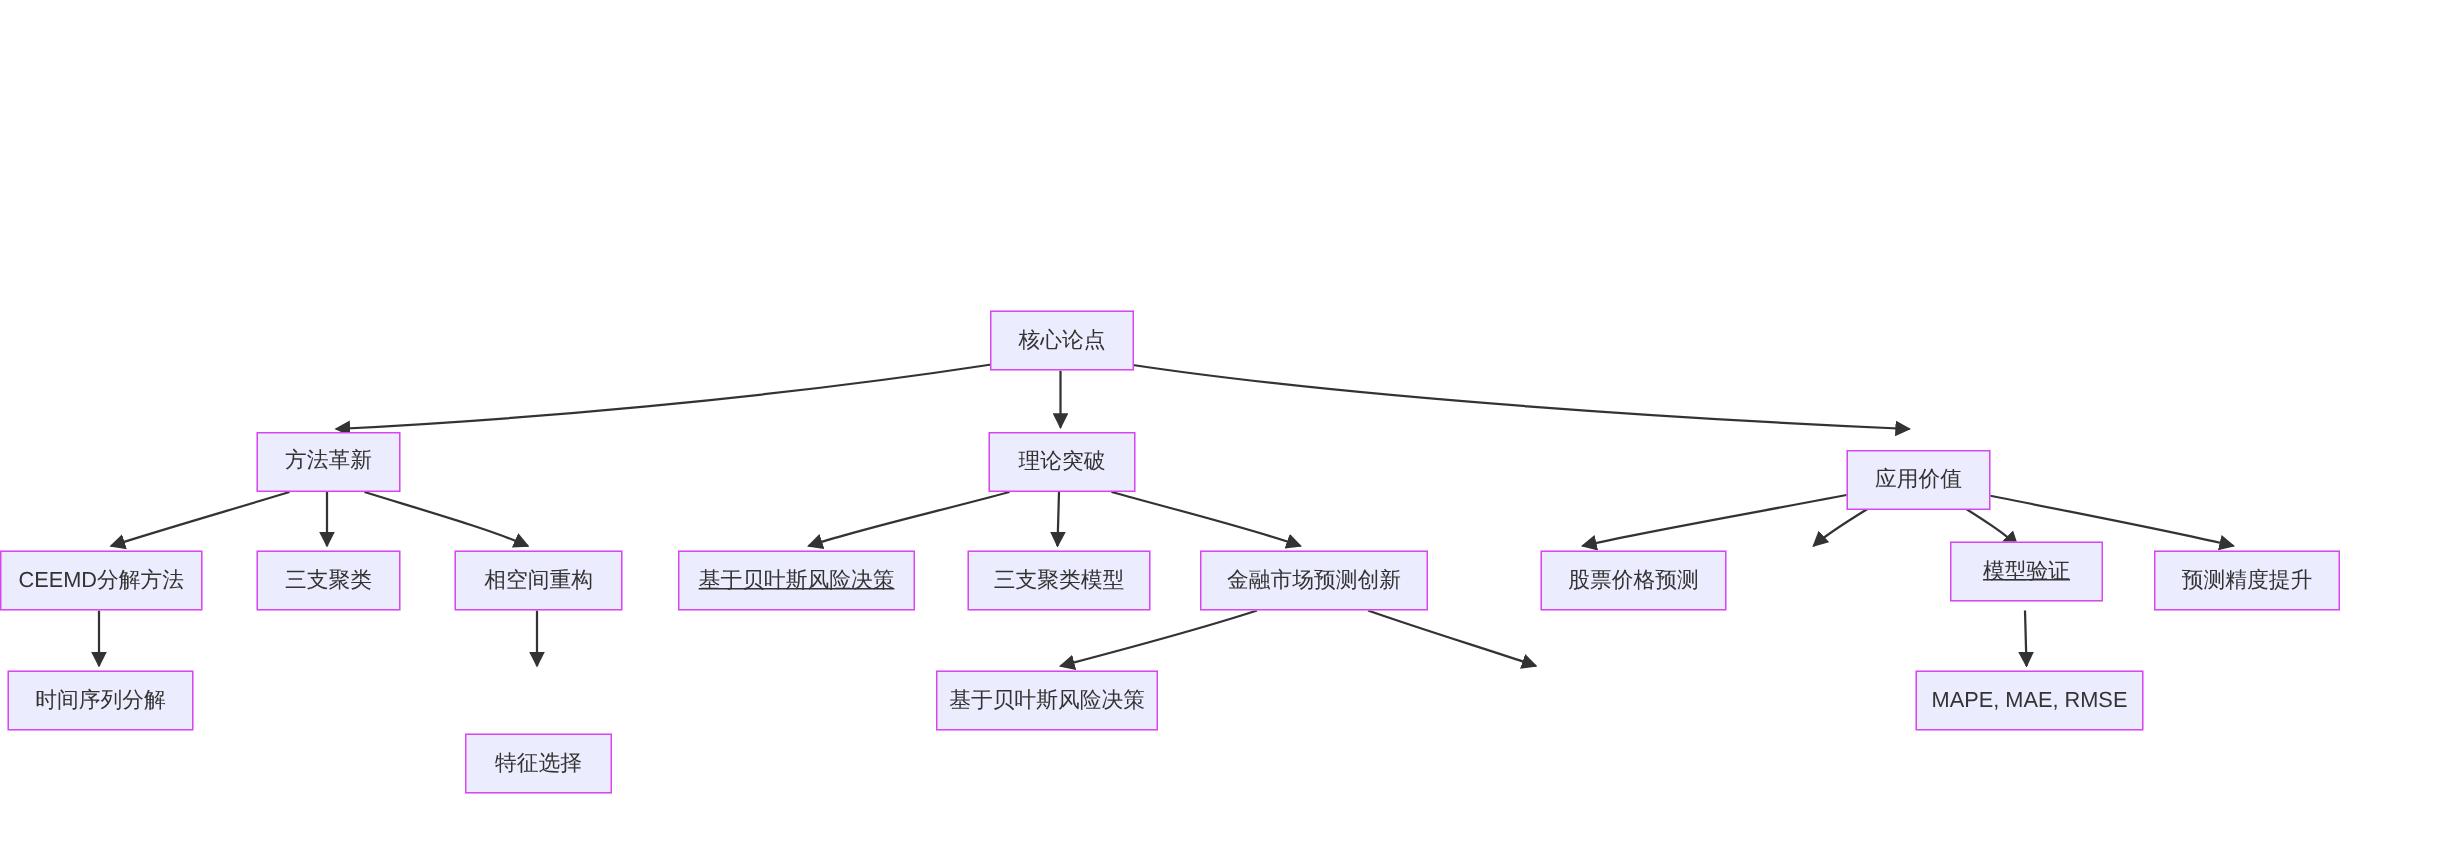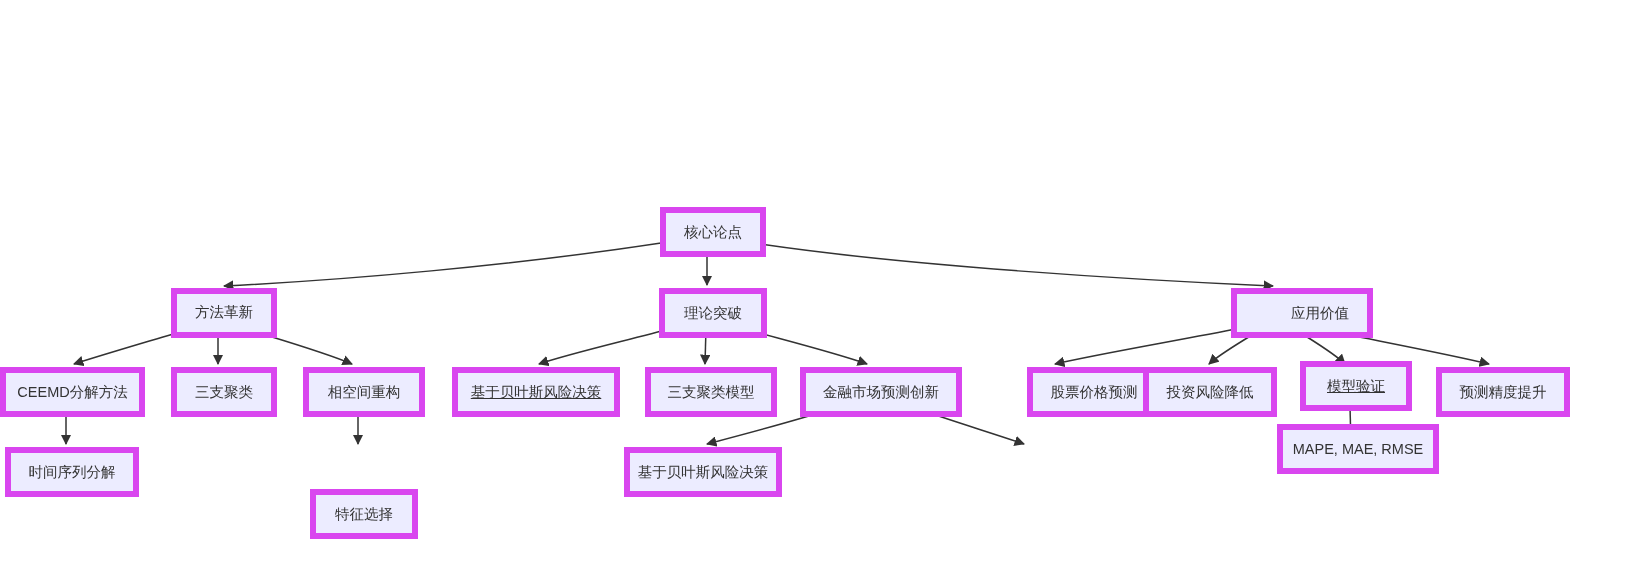--- a/index.html
+++ b/index.html
@@ -27,21 +27,21 @@
     fill: none;
     stroke: #333333;
     stroke-width: 1.5;
   }
   .node {
     position: absolute;
     height: 38px;
     line-height: 38px;
     text-align: center;
     background: #ECECFF;
-    border: 6px solid #d946ef;
+    border: 1px solid #d946ef;
     color: #333333;
     font-size: 14.5px;
     white-space: nowrap;
     box-sizing: content-box;
   }
 </style>
 </head>
 <body>
 
 <div id="canvas">
@@ -72,31 +72,30 @@
     <path class="edge" d="M 358 407 L 358 444" marker-end="url(#arrow)"></path>
     <path class="edge" d="M 838 407 C 795 421, 745 434, 707 444" marker-end="url(#arrow)"></path>
     <path class="edge" d="M 912 407 C 952 421, 995 434, 1024 444" marker-end="url(#arrow)"></path>
     <path class="edge" d="M 1350 407 L 1351 444" marker-end="url(#arrow)"></path>
   </svg>
 
   <div class="node" style="left:660px; top:207px; width:94px;">核心论点</div>
 
   <div class="node" style="left:171px; top:288px; width:94px;font-family:Liberation Mono, monospace;">方法革新</div>
   <div class="node" style="left:659px; top:288px; width:96px;">理论突破</div>
-  <div class="node" style="left:1231px; top:288px; width:94px;padding-left:36px;">应用价值</div>
+  <div class="node" style="left:1231px; top:300px; width:94px;">应用价值</div>
 
   <div class="node" style="left:0px; top:367px; width:133px;text-align:center;">CEEMD分解方法</div>
   <div class="node" style="left:171px; top:367px; width:94px;">三支聚类</div>
   <div class="node" style="left:303px; top:367px; width:110px;">相空间重构</div>
   <div class="node" style="left:452px; top:367px; width:156px;text-decoration:underline;">基于贝叶斯风险决策</div>
   <div class="node" style="left:645px; top:367px; width:120px;">三支聚类模型</div>
   <div class="node" style="left:800px; top:367px; width:150px;">金融市场预测创新</div>
   <div class="node" style="left:985px; top:367px; width:122px;margin-left:42px;">股票价格预测</div>
-  <div class="node" style="left:1143px; top:367px; width:122px;">投资风险降低</div>
   <div class="node" style="left:1300px; top:361px; width:100px;text-decoration:underline;">模型验证</div>
   <div class="node" style="left:1436px; top:367px; width:122px;">预测精度提升</div>
 
   <div class="node" style="left:5px; top:447px; width:122px;">时间序列分解</div>
   <div class="node" style="left:310px; top:447px; width:96px;margin-top:42px;">特征选择</div>
   <div class="node" style="left:624px; top:447px; width:146px;">基于贝叶斯风险决策</div>
-  <div class="node" style="left:1277px; top:424px; width:150px;">MAPE, MAE, RMSE</div>
+  <div class="node" style="left:1277px; top:447px; width:150px;">MAPE, MAE, RMSE</div>
 
 </div>
 
 </body></html>

